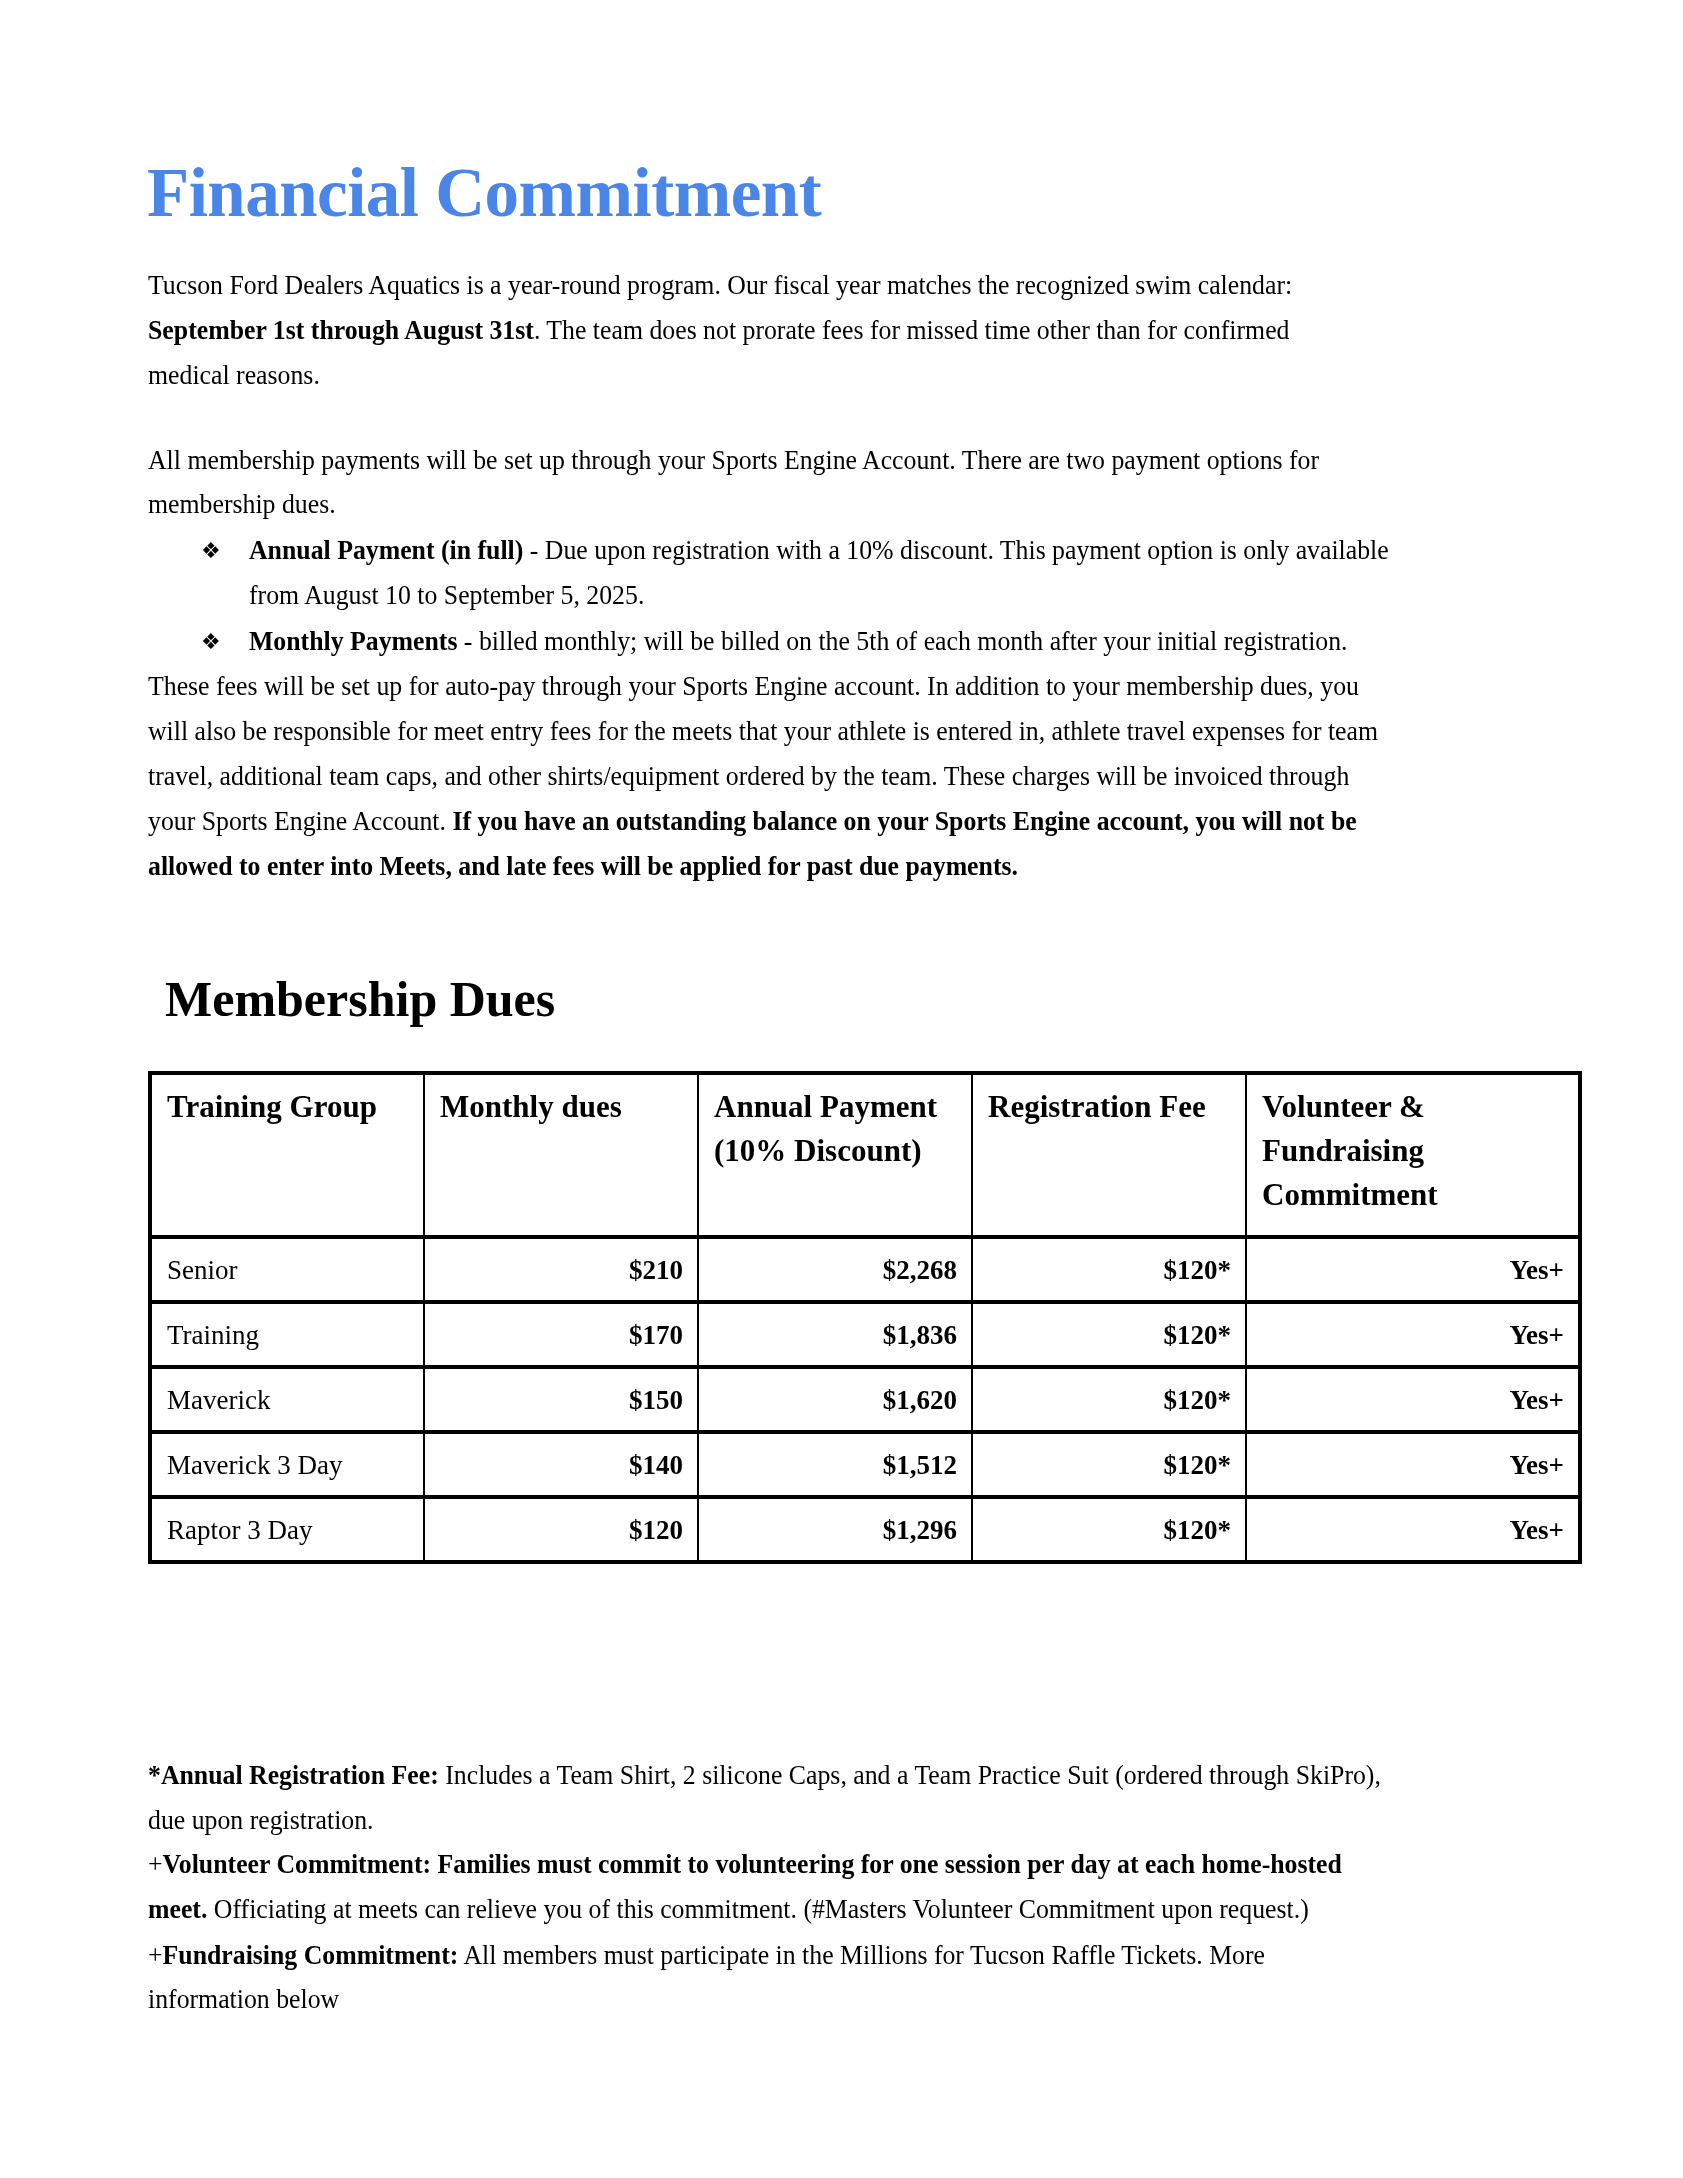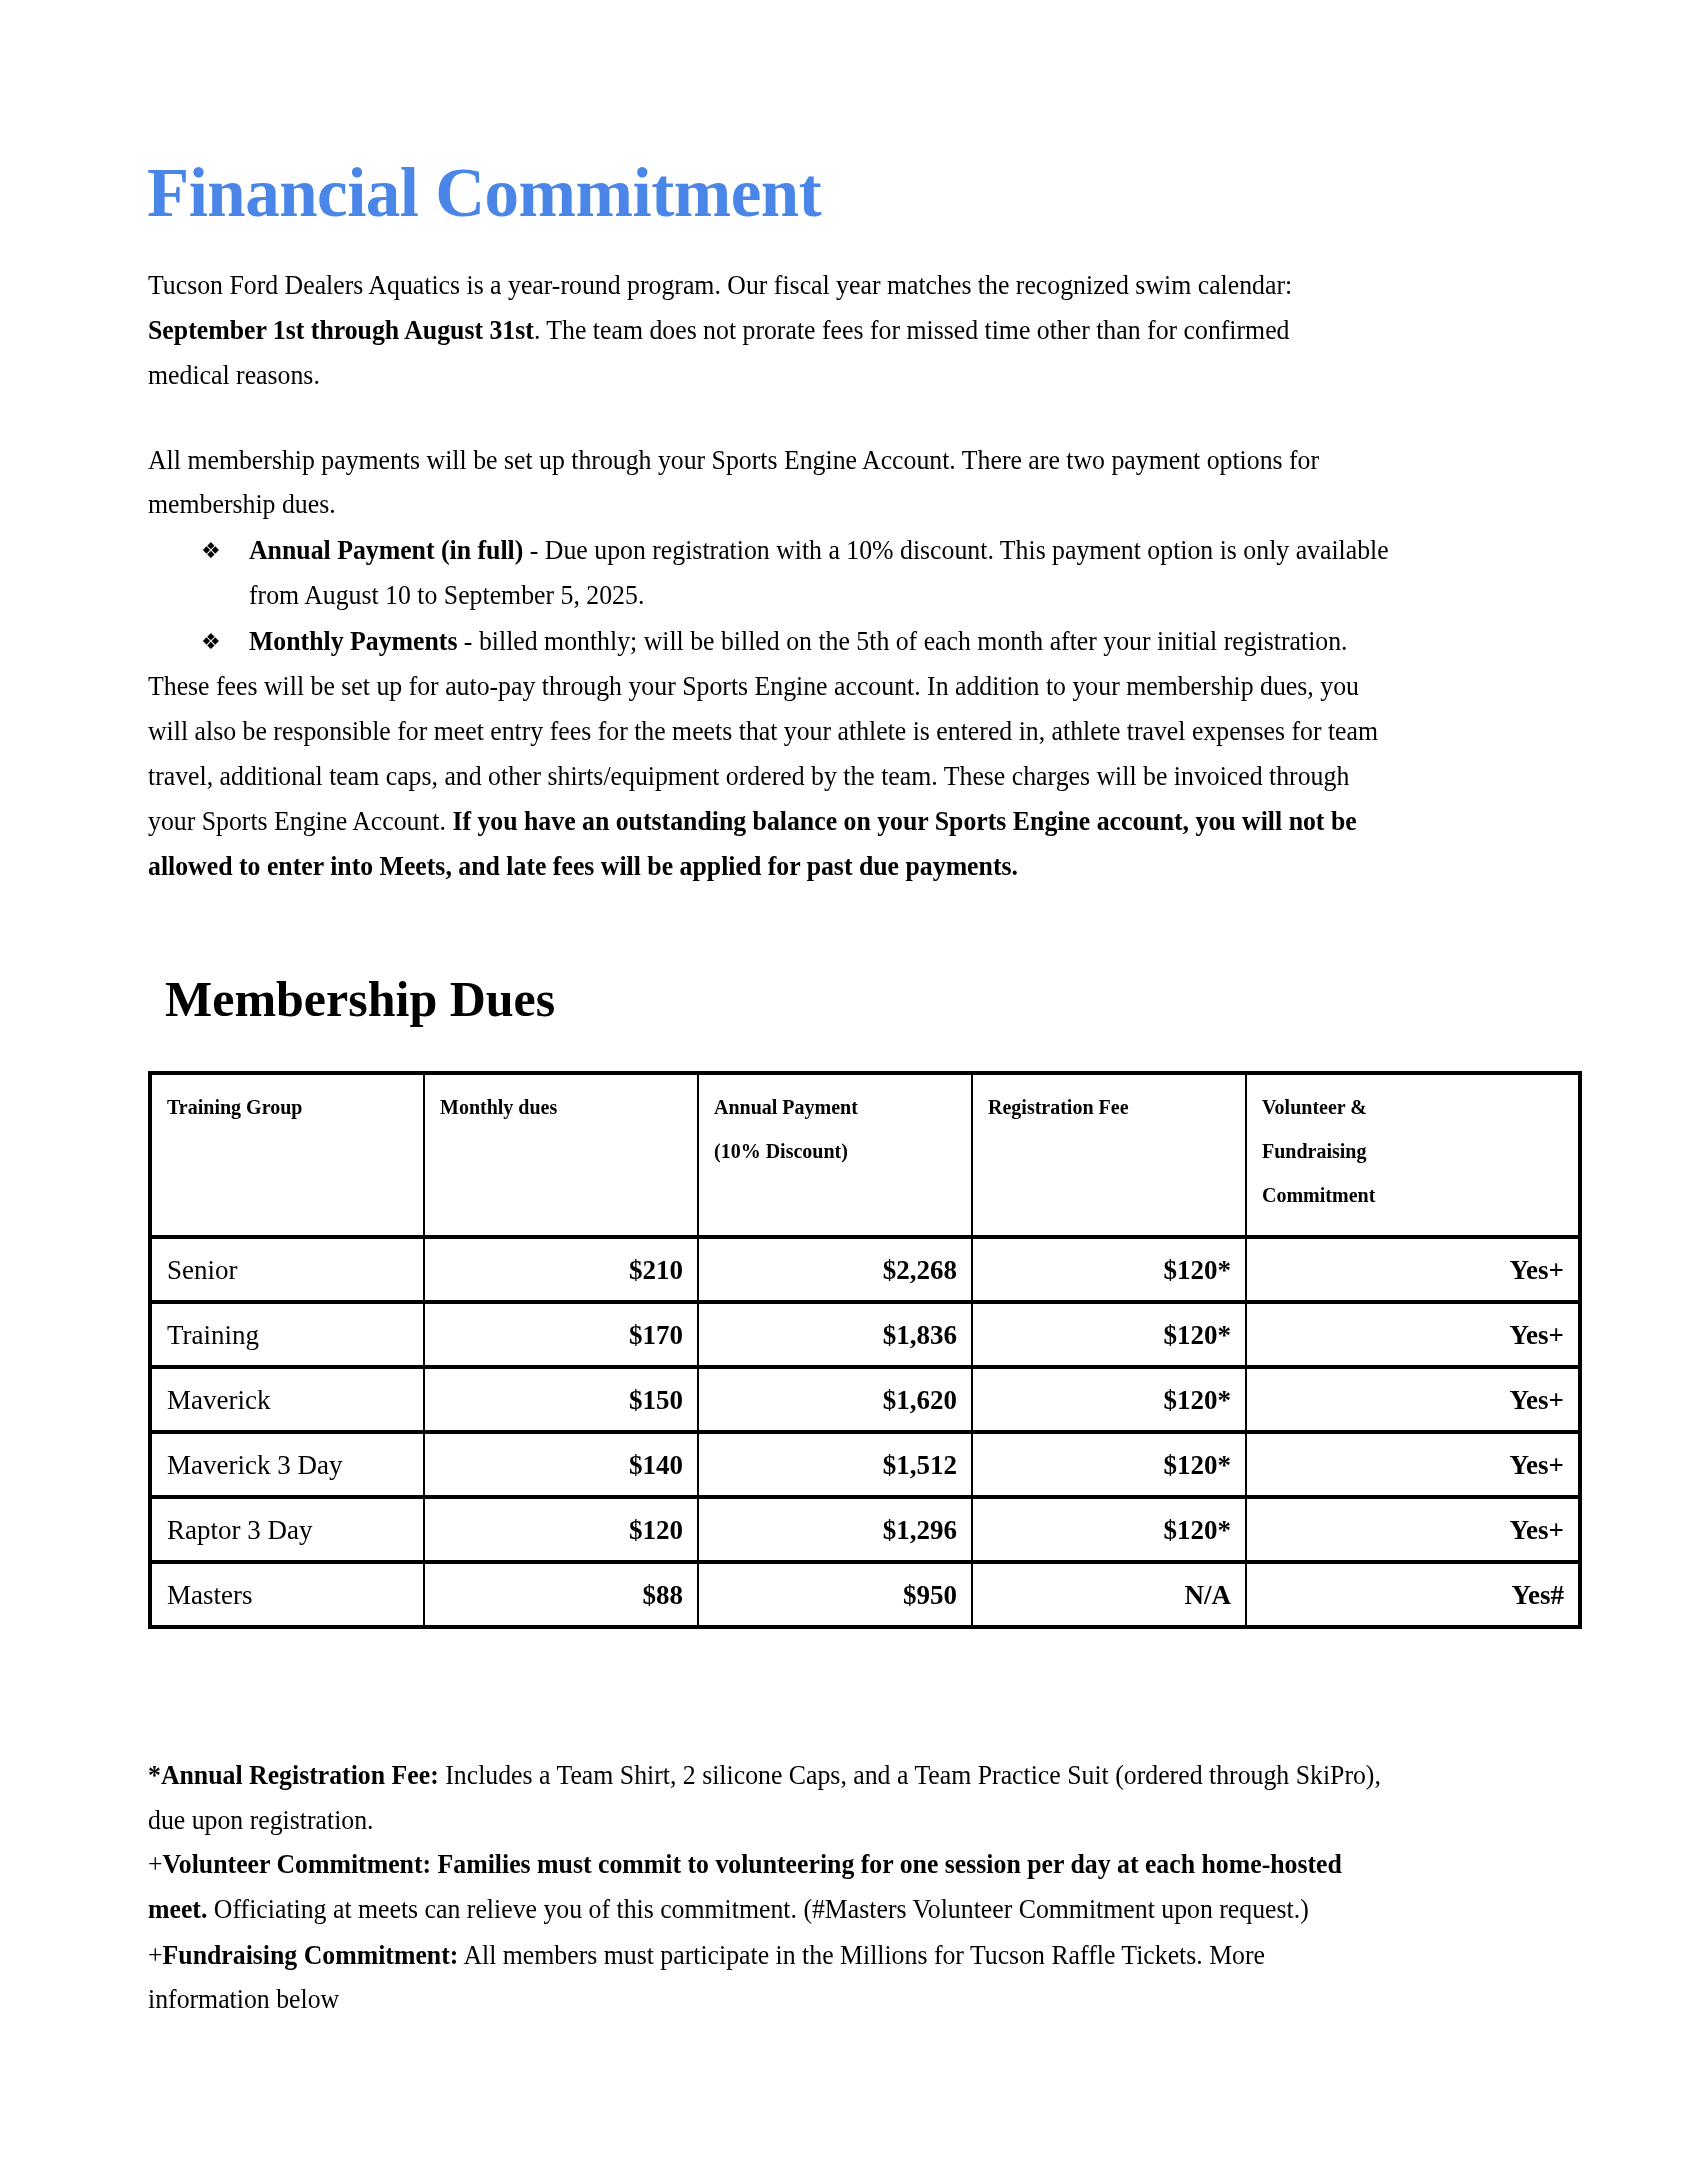--- a/index.html
+++ b/index.html
@@ -18,21 +18,21 @@
   table.dues { position: absolute; left: 148px; top: 1071px; width: 1431px; border-collapse: collapse;
                table-layout: fixed; font-size: 27px; }
   table.dues col.c1 { width: 274px; }
   table.dues col.c2 { width: 274px; }
   table.dues col.c3 { width: 274px; }
   table.dues col.c4 { width: 274px; }
   table.dues col.c5 { width: 334px; }
   table.dues th, table.dues td { border-left: 2.5px solid #000; border-right: 2.5px solid #000;
                border-top: 4px solid #000; border-bottom: 4px solid #000; padding: 0 14px 0 15px; }
   table.dues th { height: 150px; vertical-align: top; text-align: left; font-weight: bold;
-                  line-height: 44px; padding-top: 10px; font-size: 20px; }
+                  line-height: 44px; padding-top: 10px; font-size: 31px; }
   table.dues td { height: 61px; vertical-align: middle; line-height: 40px; }
   table.dues td.num { text-align: right; font-weight: bold; }
   table.dues tr > *:first-child { border-left-width: 4px; }
   table.dues tr > *:last-child { border-right-width: 4px; }
   .cellwrap { display: block; }
 </style>
 </head>
 <body>
 
 <h1 class="abs title" style="margin:0;font-weight:bold;">Financial Commitment</h1>
@@ -152,27 +152,20 @@
       <td class="num">$120*</td>
       <td class="num">Yes+</td>
     </tr>
     <tr>
       <td>Raptor 3 Day</td>
       <td class="num">$120</td>
       <td class="num">$1,296</td>
       <td class="num">$120*</td>
       <td class="num">Yes+</td>
     </tr>
-    <tr>
-      <td>Masters</td>
-      <td class="num">$88</td>
-      <td class="num">$950</td>
-      <td class="num">N/A</td>
-      <td class="num">Yes#</td>
-    </tr>
   </tbody>
 </table>
 
 <div>
   <div class="line" style="top:1753px;">
     <b>*Annual Registration Fee:</b><span> Includes a Team Shirt, 2 silicone Caps, and a Team Practice Suit (ordered through SkiPro),</span>
   </div>
   <div class="line" style="top:1798px;">
     <span>due upon registration.</span>
   </div>

